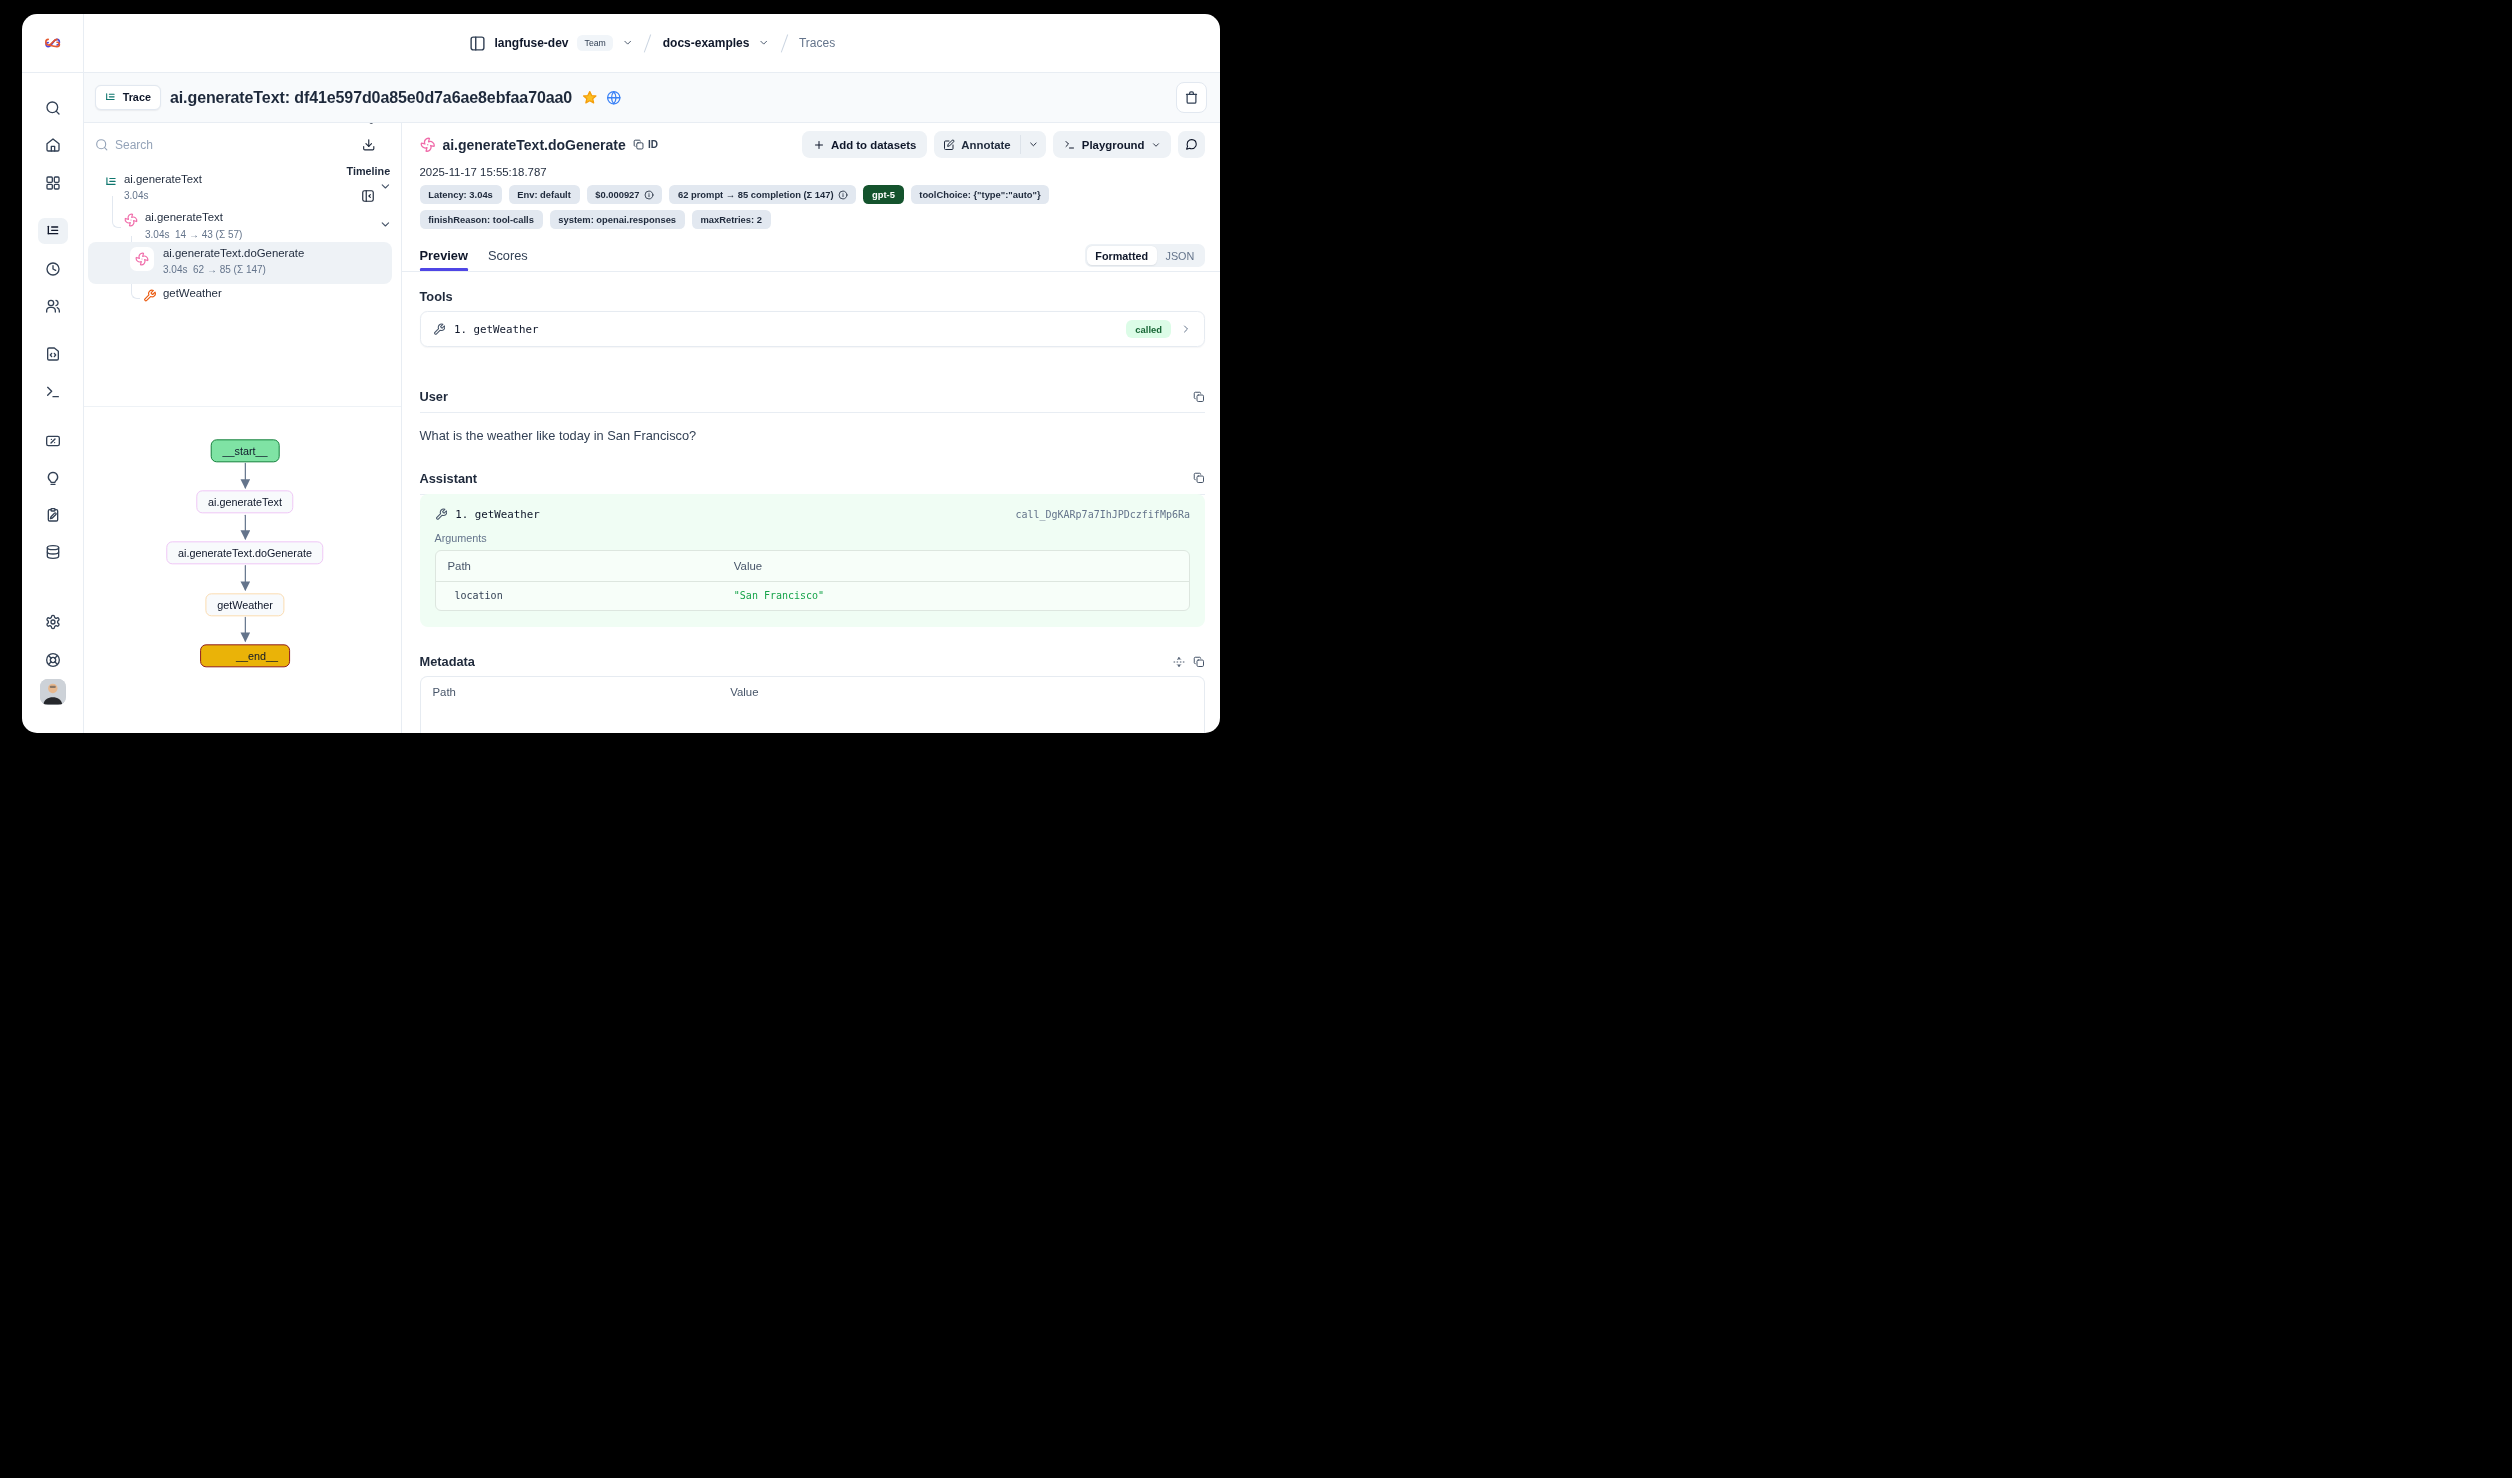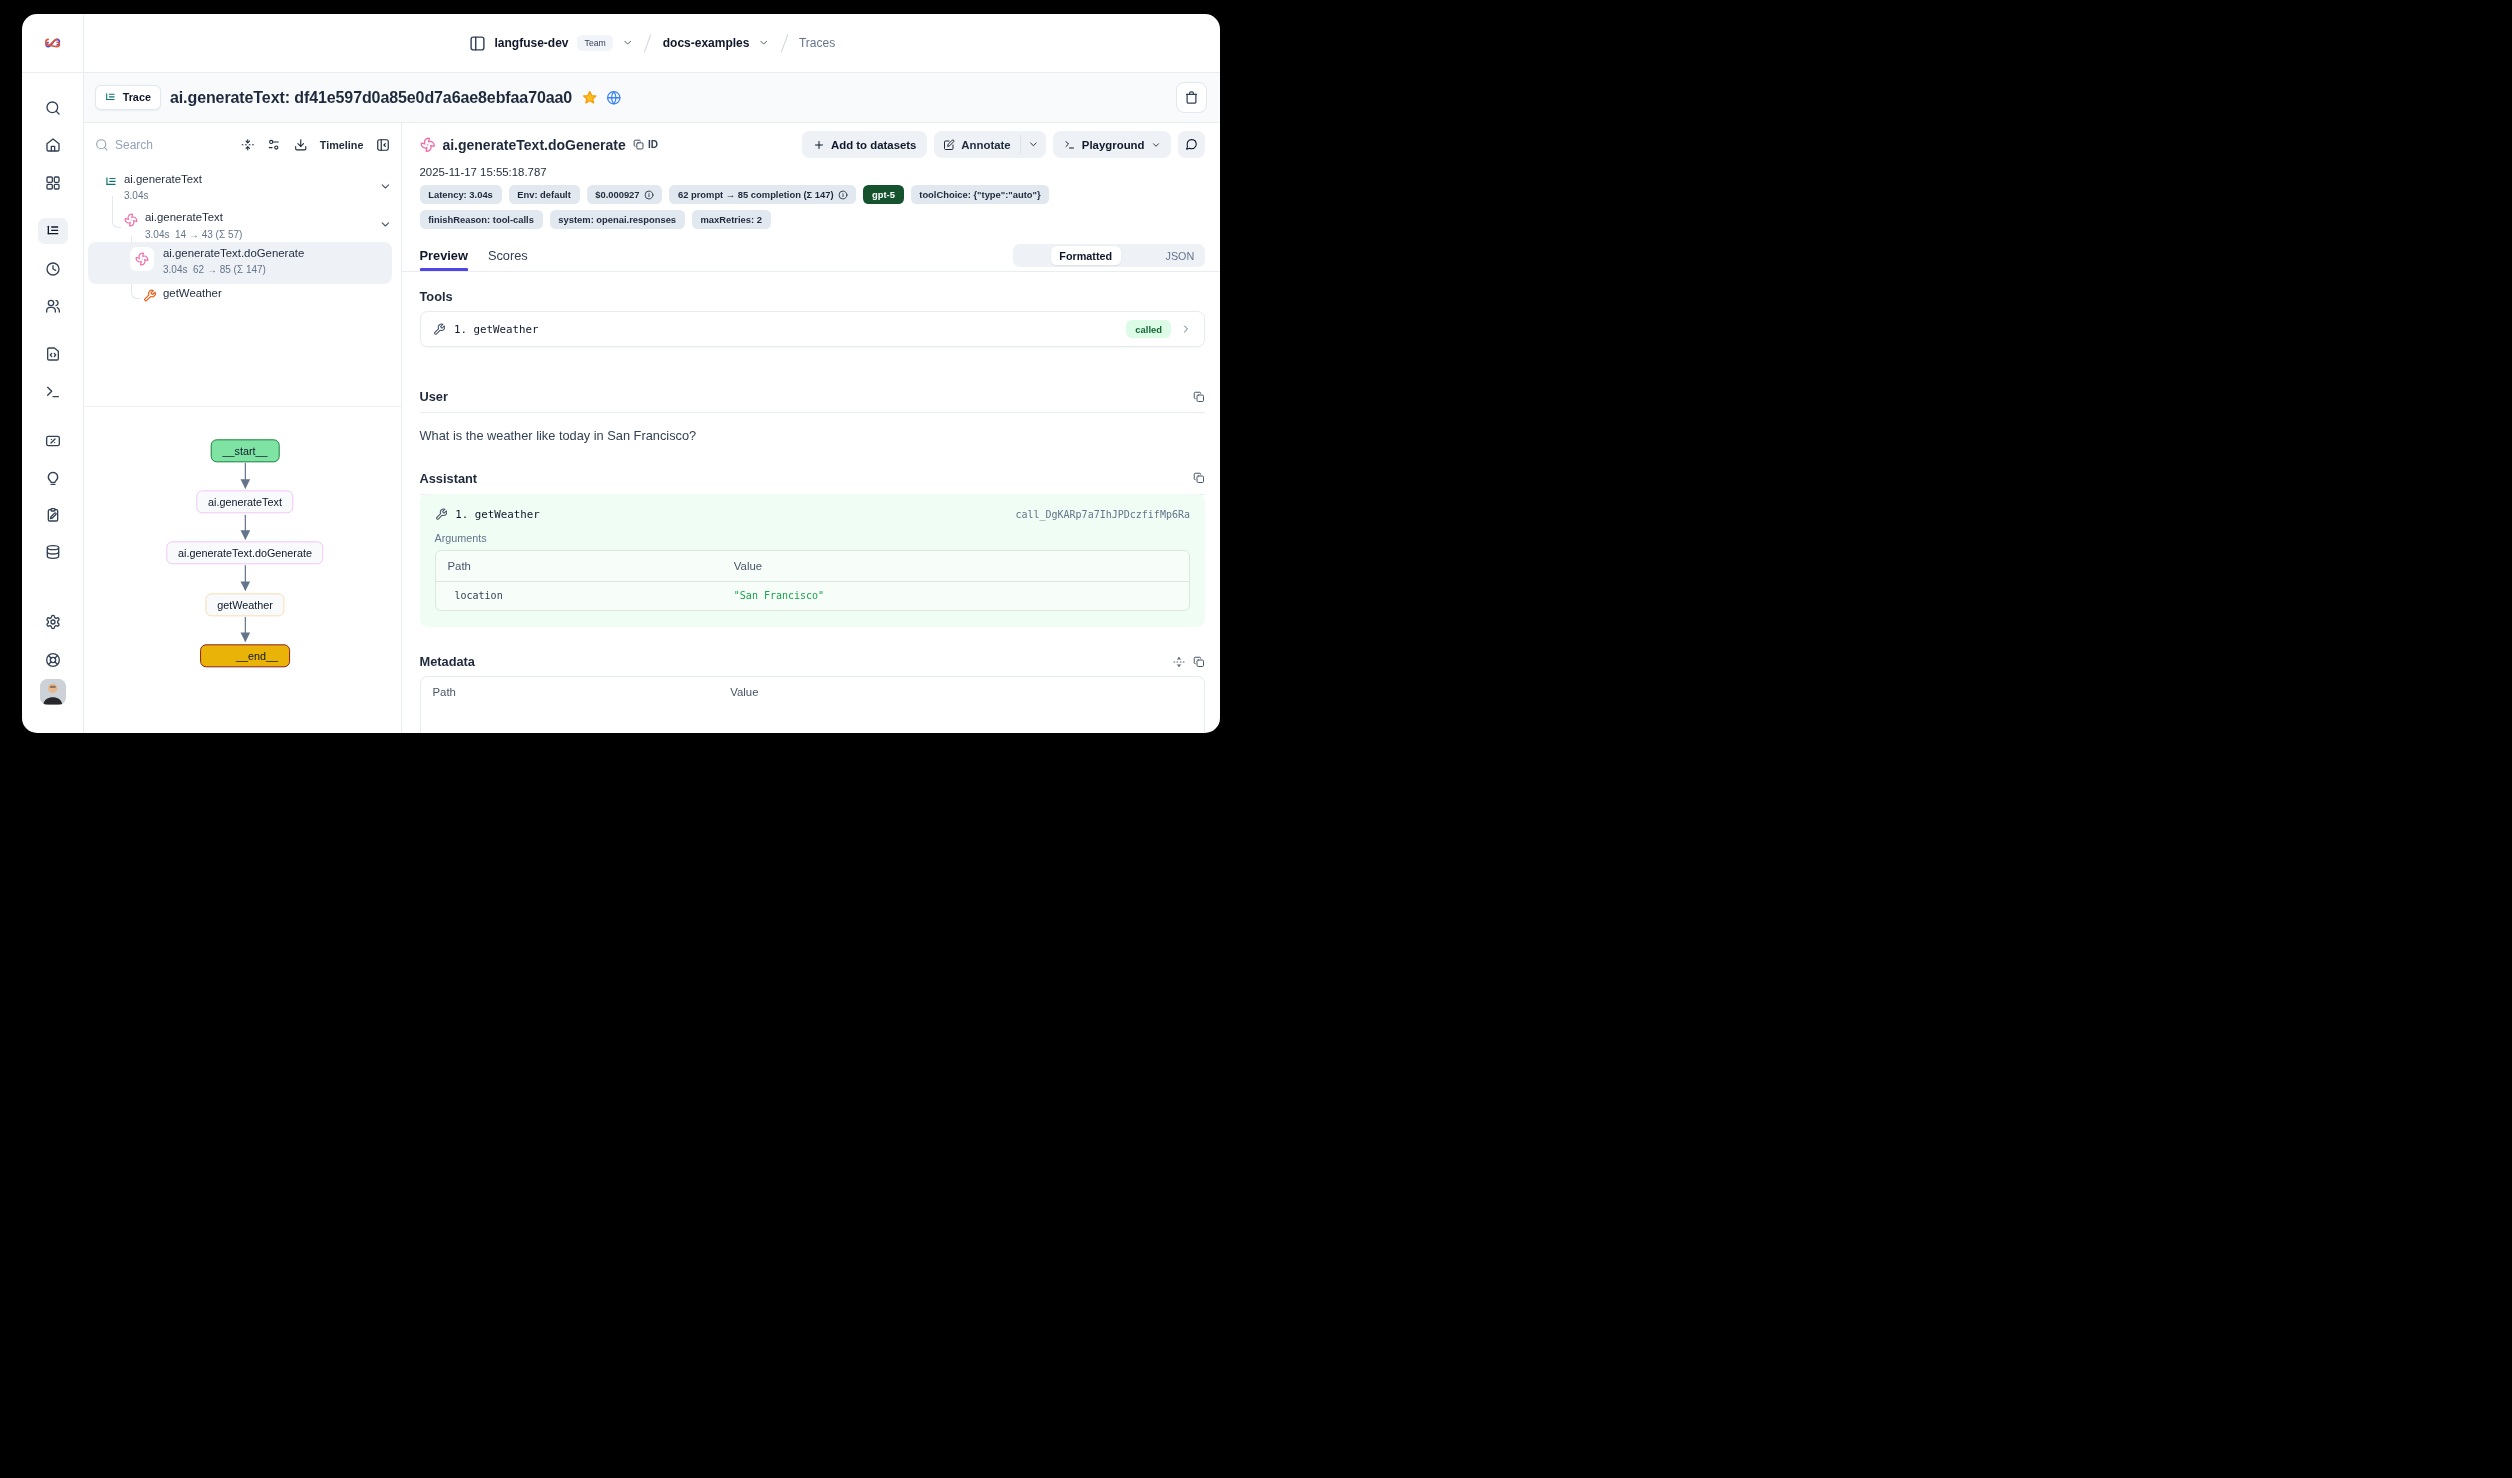--- a/index.html
+++ b/index.html
@@ -37,21 +37,21 @@
   .trace-pill span { font-size:10.8px; font-weight:700; color:#0f172a; }
   .trace-title { font-size:16px; font-weight:700; color:#1e293b; letter-spacing:-0.1px; }
   .trash-btn { margin-left:auto; width:31px; height:31px; background:#fff; border:0.7px solid #e2e8f0; border-radius:8px;
                display:flex; align-items:center; justify-content:center; color:#334155; cursor:pointer; }
 
   
   .panels { flex:1; display:flex; min-height:0; }
   .tree-panel { width:318px; flex:0 0 auto; border-right:0.7px solid #e8edf3; position:relative; overflow:hidden; }
   .tree-head { position:absolute; left:0; top:0; right:0; height:43px; display:flex; align-items:center; padding:0 10.8px; gap:12.8px; }
   .search-box { display:flex; align-items:center; gap:6.7px; color:#94a3b8; font-size:12px; flex:1; }
-  .tree-tools { display:flex; align-items:center; gap:12.8px; color:#1e293b; }
+  .tree-tools { display:flex; align-items:center; gap:12.8px; color:#1e293b;flex-direction:column; }
   .timeline-label { font-size:10.8px; font-weight:600; color:#1e293b; }
 
   .trow-title { font-size:11.4px; font-weight:500; color:#1e293b; }
   .trow-sub { font-size:10px; color:#64748b; }
   .tree-chevron { position:absolute; left:295px; color:#475569; }
   .connector { position:absolute; border-color:#e2e8f0; }
 
   .sel-row { position:absolute; left:4px; right:9.4px; top:119px; height:42px; background:#eef2f6; border-radius:8px; }
   .sel-iconbox { position:absolute; left:46px; top:124px; width:24px; height:24px; background:#fff; border-radius:6.7px;
                  display:flex; align-items:center; justify-content:center; }
@@ -85,21 +85,21 @@
   .badge-row.r2 { margin-top:6px; }
   .badge { background:#e2e8f0; color:#1e293b; font-size:9.4px; font-weight:600; padding:4px 8.7px; border-radius:5.4px;
            display:flex; align-items:center; gap:4px; white-space:nowrap; }
   .badge.dark { background:#14532d; color:#fff; }
 
   .tabs-row { margin-top:15px; display:flex; align-items:flex-end; gap:20px; position:relative; }
   .tab { font-size:12.8px; font-weight:600; color:#0f172a; padding-bottom:8px; position:relative; cursor:pointer; }
   .tab.inactive { color:#334155; font-weight:500; }
   .tab.active::after { content:""; position:absolute; left:0; right:0; bottom:0; height:2.7px; background:#4f46e5; border-radius:1.3px 1.3px 0 0; }
   .seg-ctl { margin-left:auto; margin-bottom:4px; background:#eef2f6; border-radius:6.7px; padding:2px; display:flex; align-items:center; }
-  .seg { font-size:10.8px; padding:3.4px 8.7px; border-radius:5.4px; cursor:pointer;margin-left:36px; }
+  .seg { font-size:10.8px; padding:3.4px 8.7px; border-radius:5.4px; cursor:pointer; }
   .seg.on { background:#fff; font-weight:600; color:#0f172a; box-shadow:0 0.7px 1.3px rgba(15,23,42,.08); }
   .seg.off { color:#64748b; font-weight:500; }
   .tabs-border { height:0.7px; background:#e8edf3; margin:0 -15px 0 -17.5px; }
 
   .sec-heading { font-size:12.8px; font-weight:600; color:#1e293b; display:flex; align-items:center; }
   .sec-icons { margin-left:auto; display:flex; align-items:center; gap:8px; color:#475569; }
   .sec-divider { height:0.7px; background:#e8edf3; margin-top:8px; }
 
   .tools-card { margin-top:6.7px; border:0.7px solid #e6ebf1; border-radius:7.4px; height:36px; display:flex; align-items:center;
                 gap:8.7px; padding:0 12px; box-shadow:0 0.7px 1.3px rgba(15,23,42,.04); }

